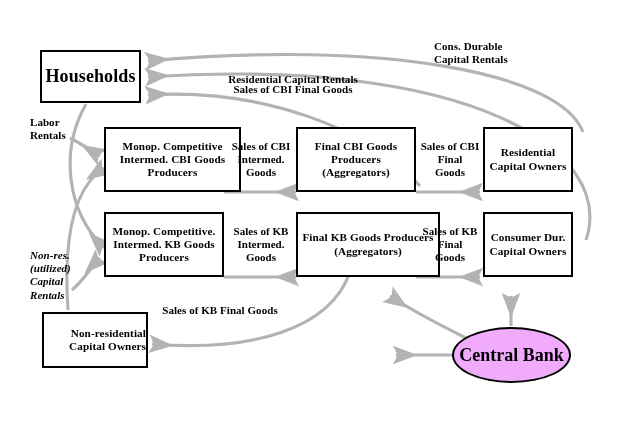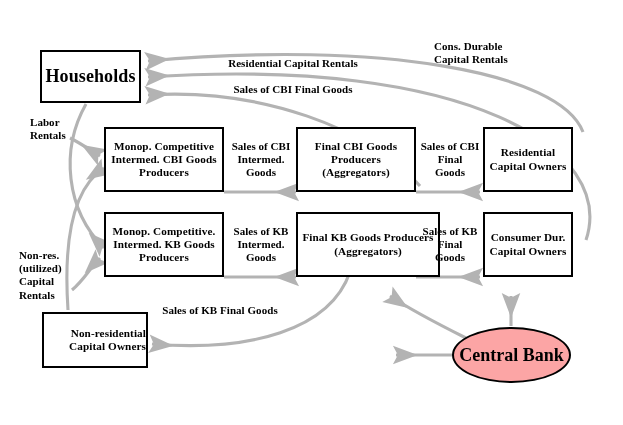--- a/index.html
+++ b/index.html
@@ -36,21 +36,21 @@
     font-weight: bold;
     color: #000000;
     line-height: 1.18;
     letter-spacing: 0.1px;
   }
   .node-ellipse {
     position: absolute;
     box-sizing: border-box;
     border: 2.2px solid #000000;
     border-radius: 50%;
-    background: #fca5a5;
+    background: #f0abfc;
     display: flex;
     align-items: center;
     justify-content: center;
     text-align: center;
     z-index: 2;
     font-weight: bold;
     color: #000000;
   }
   .edge-label {
     position: absolute;
@@ -109,21 +109,21 @@
       <path d="M511,326 L511,296"></path>
 
       <path d="M452,355 L396,355"></path>
     </g>
   </svg>
 
   <div class="node-box f12" style="left:40px; top:50px; width:101px; height:53px;">
     <span>Households</span>
   </div>
 
-  <div class="node-box f11" style="left:104px; top:127px; width:120px; height:65px;">
+  <div class="node-box f11" style="left:104px; top:127px; width:137px; height:65px;">
     <span>Monop. Competitive
 Intermed. CBI
 Goods Producers</span>
   </div>
 
   <div class="node-box f11" style="left:296px; top:127px; width:120px; height:65px;text-align:center;">
     <span>Final CBI
 Goods Producers
 (Aggregators)</span>
   </div>
@@ -155,31 +155,31 @@
   <div class="node-box f11" style="left:42px; top:312px; width:106px; height:56px;text-align:right;">
     <span>Non-residential
 Capital
 Owners</span>
   </div>
 
   <div class="node-ellipse f12" style="left:452px; top:327px; width:119px; height:56px;">
     <span>Central Bank</span>
   </div>
 
-  <div class="edge-label f10" style="left:213px; top:57px; width:160px;">Residential Capital Rentals</div>
+  <div class="edge-label f10" style="left:213px; top:73px; width:160px;">Residential Capital Rentals</div>
 
   <div class="edge-label f10 lbl-left" style="left:434px; top:40px; width:140px;">Cons. Durable
     Capital Rentals</div>
 
   <div class="edge-label f10" style="left:213px; top:83px; width:160px;">Sales of CBI Final Goods</div>
 
   <div class="edge-label f10 lbl-left" style="left:30px; top:110px; width:70px;margin-top:6px;">Labor
 Rentals</div>
 
-  <div class="edge-label f10 lbl-left" style="left:19px; top:249px; width:74px;">Non-res.
+  <div class="edge-label f10 lbl-left" style="left:30px; top:249px; width:74px;font-style:italic;">Non-res.
 (utilized)
 Capital
 Rentals</div>
 
   <div class="edge-label f10" style="left:226px; top:140px; width:70px;">Sales of CBI
 Intermed.
 Goods</div>
 
   <div class="edge-label f10" style="left:416px; top:140px; width:68px;">Sales of CBI
 Final

